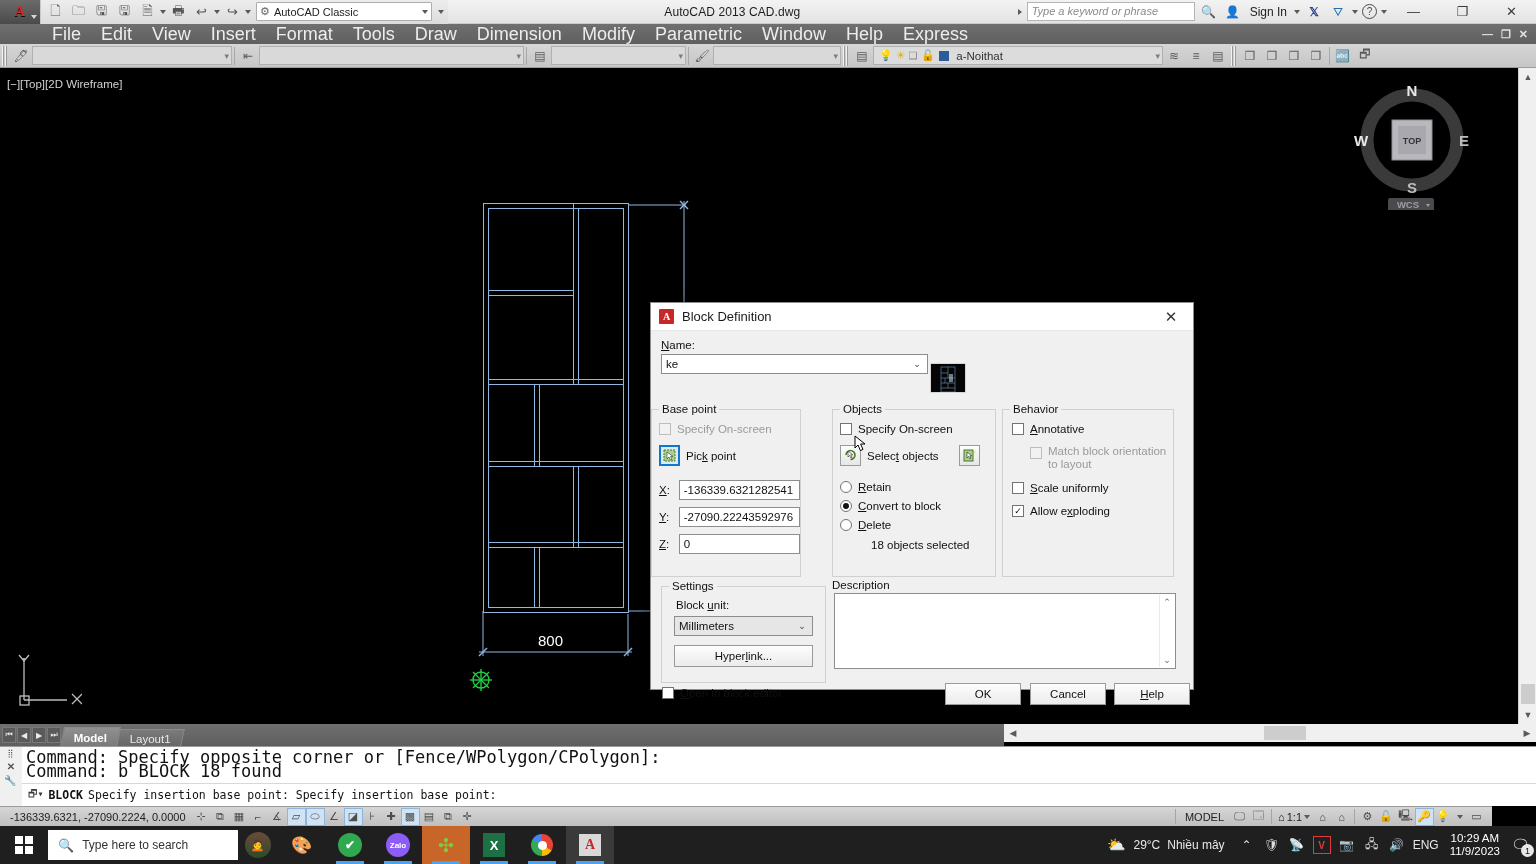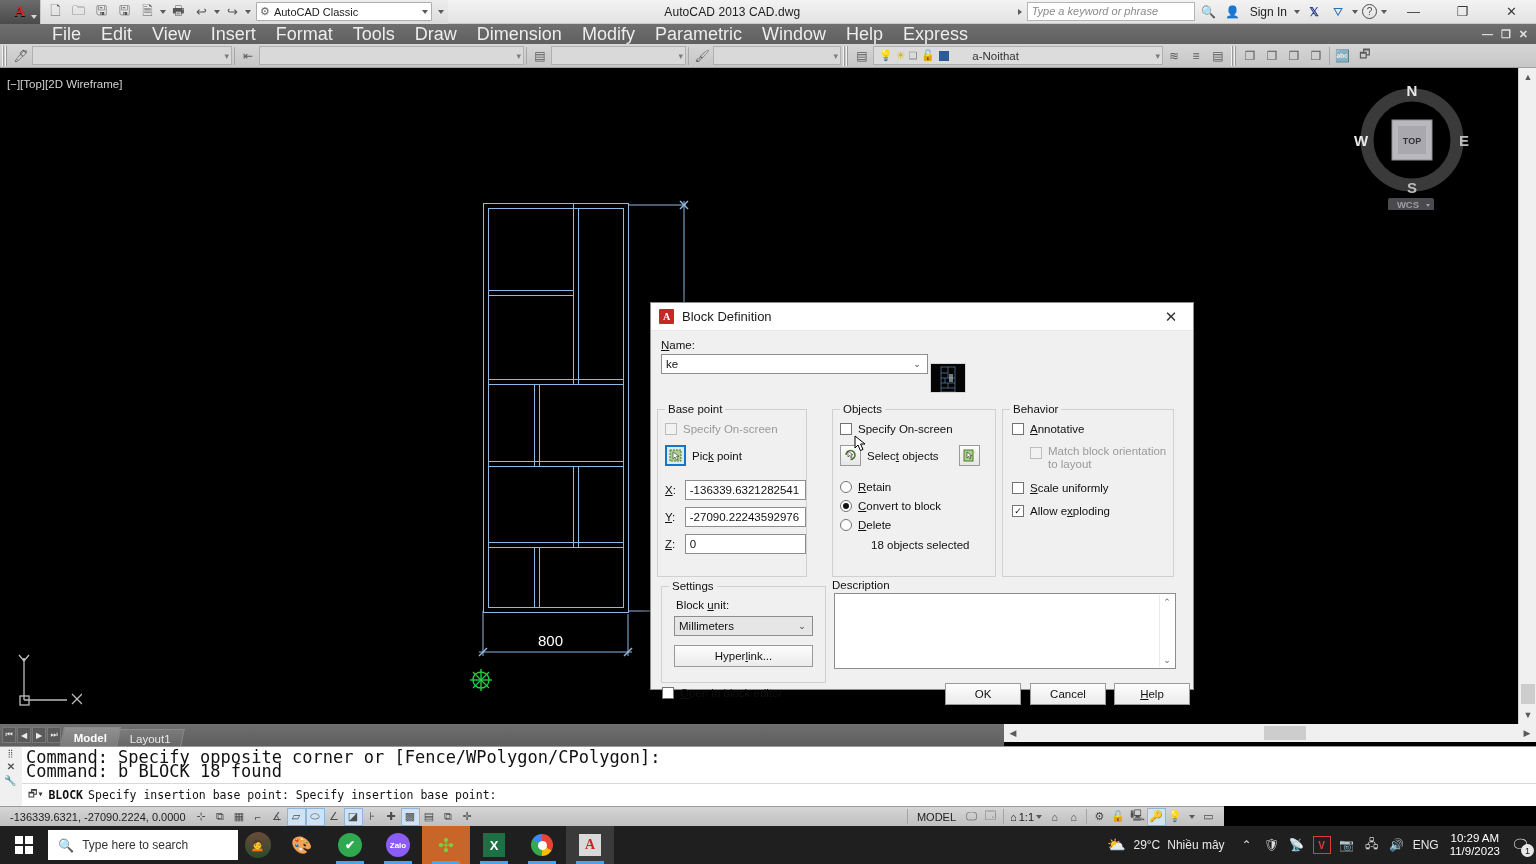--- a/index.html
+++ b/index.html
@@ -119,21 +119,21 @@
   .cmd-gutter{ position:absolute;left:0;top:0;width:22px;height:60px;background:#f0f0f0;
     display:flex;flex-direction:column;align-items:center;padding-top:2px;gap:3px;color:#555;font-size:10px;}
   .cmd-hist{ position:absolute;left:22px;top:3px;right:0;font-family:"DejaVu Sans Mono",monospace;font-size:17px;color:#111;line-height:14px;padding-left:4px;}
   .cmd-input{ position:absolute;left:22px;top:36px;right:0;height:22px;border-top:1px solid #d8d8d8;
     display:flex;align-items:center;gap:5px;padding-left:6px;font-family:"DejaVu Sans Mono",monospace;font-size:11.5px;color:#111;}
   .cmd-input .pfx{ color:#3a3a3a;font-size:10px;}
   .cmd-input b{ font-weight:bold;}
 
   
   .statusbar{
-    position:absolute;left:0;top:806px;width:1224px;height:20px;
+    position:absolute;left:0;top:806px;width:1492px;height:20px;
     background:linear-gradient(#d6d6d6,#bfbfbf);border-top:1px solid #9b9b9b;
     display:flex;align-items:center;justify-content:flex-end;
   }
   .coords{ font-size:11px;color:#222;padding:0 6px 0 10px;}
   .sico{ width:19px;height:18px;display:flex;align-items:center;justify-content:center;font-size:11px;color:#4d4d4d;
          border:1px solid transparent;}
   .sico.on{ background:#cfe3f5;border:1px solid #8fb6d8;}
   .ssep{ width:1px;height:15px;background:#a5a5a5;margin:0 3px;}
   .smodel{ font-size:11px;color:#222;padding:0 6px;}
   .sscale{ font-size:11px;color:#222;display:flex;align-items:center;gap:2px;padding:0 3px;}
@@ -294,21 +294,21 @@
         <span class="cc">▾</span>
     </div>
     <div class="grip"></div>
     <div class="tbico">▤</div>
     <div class="combo" style="width:290px;background:#dcdcdc">
       <span style="color:#e8c020;font-size:11px">💡</span>
       <span style="color:#d8b020;font-size:11px;padding-left:3px">☀</span>
       <span style="color:#8a8a8a;font-size:10px;padding-left:3px">❑</span>
       <span style="color:#3a7ab5;font-size:11px;padding-left:4px">🔓</span>
       <span style="display:inline-block;width:10px;height:10px;background:#2a5c9a;margin-left:4px"></span>
-      <span class="cv" style="padding-left:23px;color:#333">a-Noithat</span>
+      <span class="cv" style="padding-left:7px;color:#333">a-Noithat</span>
       <span class="cc">▾</span>
     </div>
     <div class="tbico">≋</div>
     <div class="tbico">≡</div>
     <div class="tbico">▤</div>
     <div class="grip"></div>
     <div class="tbico">❐</div>
     <div class="tbico">❐</div>
     <div class="tbico">❐</div>
     <div class="tbico">❐</div>
@@ -587,21 +587,21 @@
             <line x1="10" y1="14" x2="24" y2="14"></line>
             <line x1="14" y1="14" x2="14" y2="19"></line>
             <line x1="10" y1="19" x2="24" y2="19"></line>
             <line x1="17" y1="19" x2="17" y2="24"></line>
             <line x1="10" y1="24" x2="24" y2="24"></line>
           </g>
           <rect x="18" y="10" width="4" height="8" fill="#cfd8e2" opacity=".55"></rect>
         </svg>
       </div>
 
-      <div class="group" style="left:6px;top:78px;width:150px;height:168px">
+      <div class="group" style="left:0;top:78px;width:150px;height:168px">
         <div class="gtitle">Base point</div>
         <div class="row dis" style="margin:13px 0 0 7px">
           <span class="cb dis"></span>
           <span>Specify On-screen</span>
         </div>
         <div class="row" style="margin:10px 0 0 7px">
           <span class="iconbtn sel">
             <svg width="13" height="13" viewBox="0 0 13 13">
               <rect x="1" y="1" width="11" height="11" fill="#a9d18e" stroke="#4a7a2a" stroke-dasharray="2 1"></rect>
               <path d="M4 3 l0 7 l2 -2 l1.5 3 l1.5 -0.8 l-1.5 -2.8 l2.5 0 z" fill="#fff" stroke="#333" stroke-width=".6"></path>

